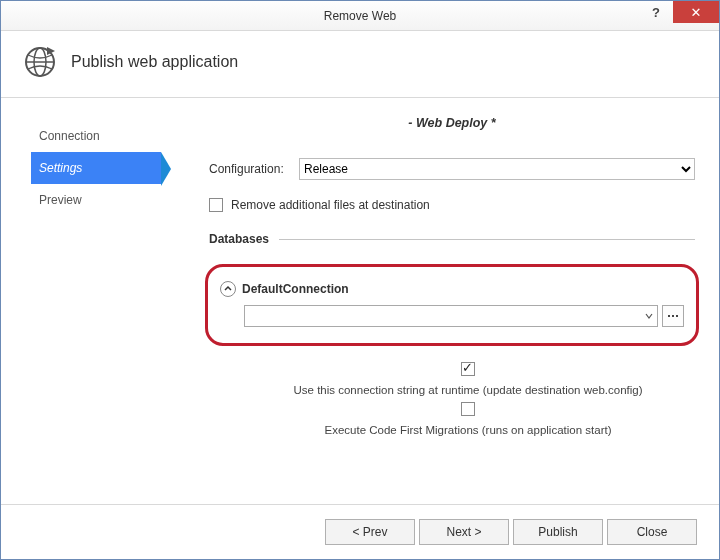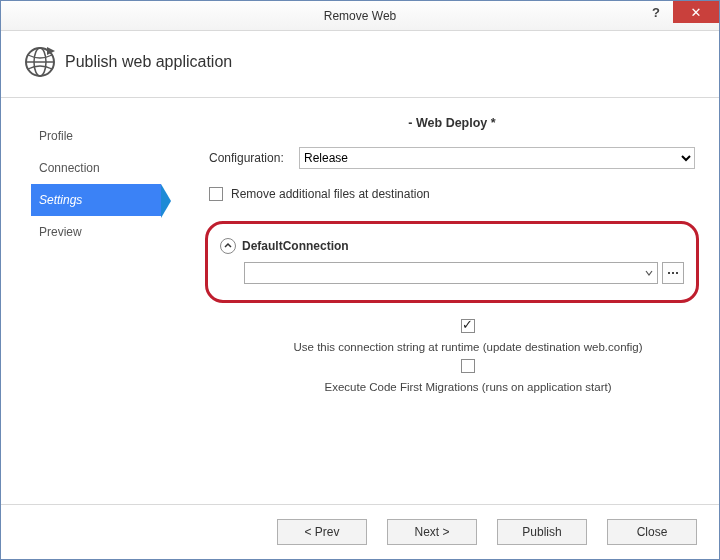--- a/index.html
+++ b/index.html
@@ -3,49 +3,49 @@
 <meta charset="utf-8">
 <style>
   * { box-sizing: border-box; font-family: "Segoe UI", Arial, sans-serif; }
   body { margin:0; background:#fff; width:720px; height:560px; border:1px solid #6b8ab5; overflow:hidden; }
   .titlebar { height:30px; background:linear-gradient(#fefefe,#f3f3f3); display:flex; align-items:center; justify-content:center; position:relative; border-bottom:1px solid #d9d9d9; }
   .titlebar .title { font-size:12px; color:#333; }
   .winbtns { position:absolute; right:0; top:0; display:flex; height:22px; }
   .winbtn { width:46px; display:flex; align-items:center; justify-content:center; font-size:14px; color:#444; }
   .winbtn.help { width:34px; font-weight:bold; font-size:13px; }
   .winbtn.close { background:#c9403c; color:#fff; font-size:13px; }
-  .header { display:flex; align-items:center; gap:8px; padding:14px 22px 18px 22px; border-bottom:1px solid #d9d9d9; }
+  .header { display:flex; align-items:center; gap:14px; padding:14px 22px 18px 22px; border-bottom:1px solid #d9d9d9; }
   .header .htxt { font-size:16px; color:#333; }
   .globe-icon svg { display:block; }
   .body { display:flex; height:calc(100% - 30px - 68px - 54px); }
   .sidebar { width:170px; padding:22px 0 0 30px; }
   .sidebar-item { font-size:12px; color:#555; padding:9px 0 9px 8px; cursor:pointer; position:relative; width:130px; }
   .sidebar-item.active { background:#3b82f6; color:#fff;font-style:italic; }
   .sidebar-item.active::after { content:""; position:absolute; right:-10px; top:0; width:0; height:0; border-top:17px solid transparent; border-bottom:17px solid transparent; border-left:10px solid #1e8ad6; }
   .main { flex:1; padding:18px 24px 10px 38px; font-size:12px; color:#333; }
-  .deploy-title { text-align:center; font-weight:bold; margin-bottom:17px; font-size:12.5px; }
+  .deploy-title { text-align:center; font-weight:bold; margin-bottom:28px; font-size:12.5px;font-style:italic; }
   .row { display:flex; align-items:center; margin-bottom:14px; }
   .lbl { width:90px; }
   select.cfg { flex:1; height:22px; border:1px solid #bcbcbc; background:#fff; font-size:12px; padding:0 0; }
   .chk-row { display:flex; align-items:center; gap:8px; margin:18px 0 20px 0; }
   .chk { width:14px; height:14px; border:1px solid #8a8a8a; display:inline-block; background:#fff; position:relative; }
   .chk.checked::after { content:"✓"; position:absolute; top:-3px; left:0; font-size:13px; color:#222; }
   .section-head { display:flex; align-items:center; margin-bottom:18px; }
   .section-head .sh-label { font-weight:bold; margin-right:10px; }
   .section-head .rule { flex:1; height:1px; background:#c4c4c4; }
   .highlight { border:3px solid #bf1e2e; border-radius:18px; padding:14px 12px 16px 12px; margin-left:-4px; margin-right:-4px; }
   .db-row1 { display:flex; align-items:center; gap:6px; font-weight:bold; }
   .expand-btn { width:16px; height:16px; border:1px solid #888; border-radius:50%; display:flex; align-items:center; justify-content:center; font-size:9px; font-weight:bold; background:#fff; }
   .db-input-row { display:flex; align-items:center; gap:4px; margin-top:8px; padding-left:24px; }
   .db-combo { flex:1; height:22px; border:1px solid #a9a9a9; background:#fff; display:flex; align-items:center; justify-content:flex-end; padding-right:4px; font-size:10px; color:#555; }
   .ell-btn { width:22px; height:22px; border:1px solid #a9a9a9; background:#fdfdfd; display:flex; align-items:center; justify-content:center; }
   .ell-btn span { display:block; width:2px; height:2px; background:#444; margin:0 1px; box-shadow:4px 0 0 #444,-4px 0 0 #444; }
   .sub-chks { padding:10px 0 0 32px; }
   .sub-chks .chk-row { margin:6px 0; font-size:11.5px; color:#444;flex-direction:column; }
-  .footer { height:54px; border-top:1px solid #d9d9d9; display:flex; justify-content:flex-end; align-items:center; gap:20px; padding-right:22px; }
+  .footer { height:54px; border-top:1px solid #d9d9d9; display:flex; justify-content:flex-end; align-items:center; gap:4px; padding-right:22px; }
   .btn { width:90px; height:26px; border:1px solid #b0b0b0; background:#f3f3f3; font-size:12px; color:#333; display:flex; align-items:center; justify-content:center; cursor:pointer; }
 </style>
 </head>
 <body>
 
 <div class="titlebar">
   <span class="title">Remove Web</span>
   <div class="winbtns">
     <div class="winbtn help">?</div>
     <div class="winbtn close">✕</div>
@@ -61,41 +61,44 @@
       <path d="M5 10 Q17 16 29 10" fill="none" stroke="#555" stroke-width="1.3"></path>
       <path d="M5 24 Q17 18 29 24" fill="none" stroke="#555" stroke-width="1.3"></path>
       <path d="M24 2 L32 6 L24 10 Z" fill="#555"></path>
     </svg>
   </span>
   <span class="htxt">Publish web application</span>
 </div>
 
 <div class="body">
   <div class="sidebar">
-    <div class="sidebar-item"><span>Profile</span></div>
     <div class="sidebar-item"><span>Connection</span></div>
     <div class="sidebar-item active"><span>Settings</span></div>
     <div class="sidebar-item"><span>Preview</span></div>
   </div>
 
   <div class="main">
     <div class="deploy-title">- Web Deploy *</div>
 
     <div class="row">
       <span class="lbl">Configuration:</span>
       <select class="cfg">
         <option>Release</option>
       </select>
     </div>
 
     <div class="chk-row">
       <span class="chk"></span>
       <span>Remove additional files at destination</span>
     </div>
 
+    <div class="section-head">
+      <span class="sh-label">Databases</span>
+      <span class="rule"></span>
+    </div>
 
     <div class="highlight">
       <div class="db-row1">
         <span class="expand-btn">
           <svg width="8" height="8" viewBox="0 0 8 8">
               <path d="M1 5 L4 2 L7 5" fill="none" stroke="#333" stroke-width="1.5"></path>
             </svg>
         </span>
         <span>DefaultConnection</span>
       </div>

